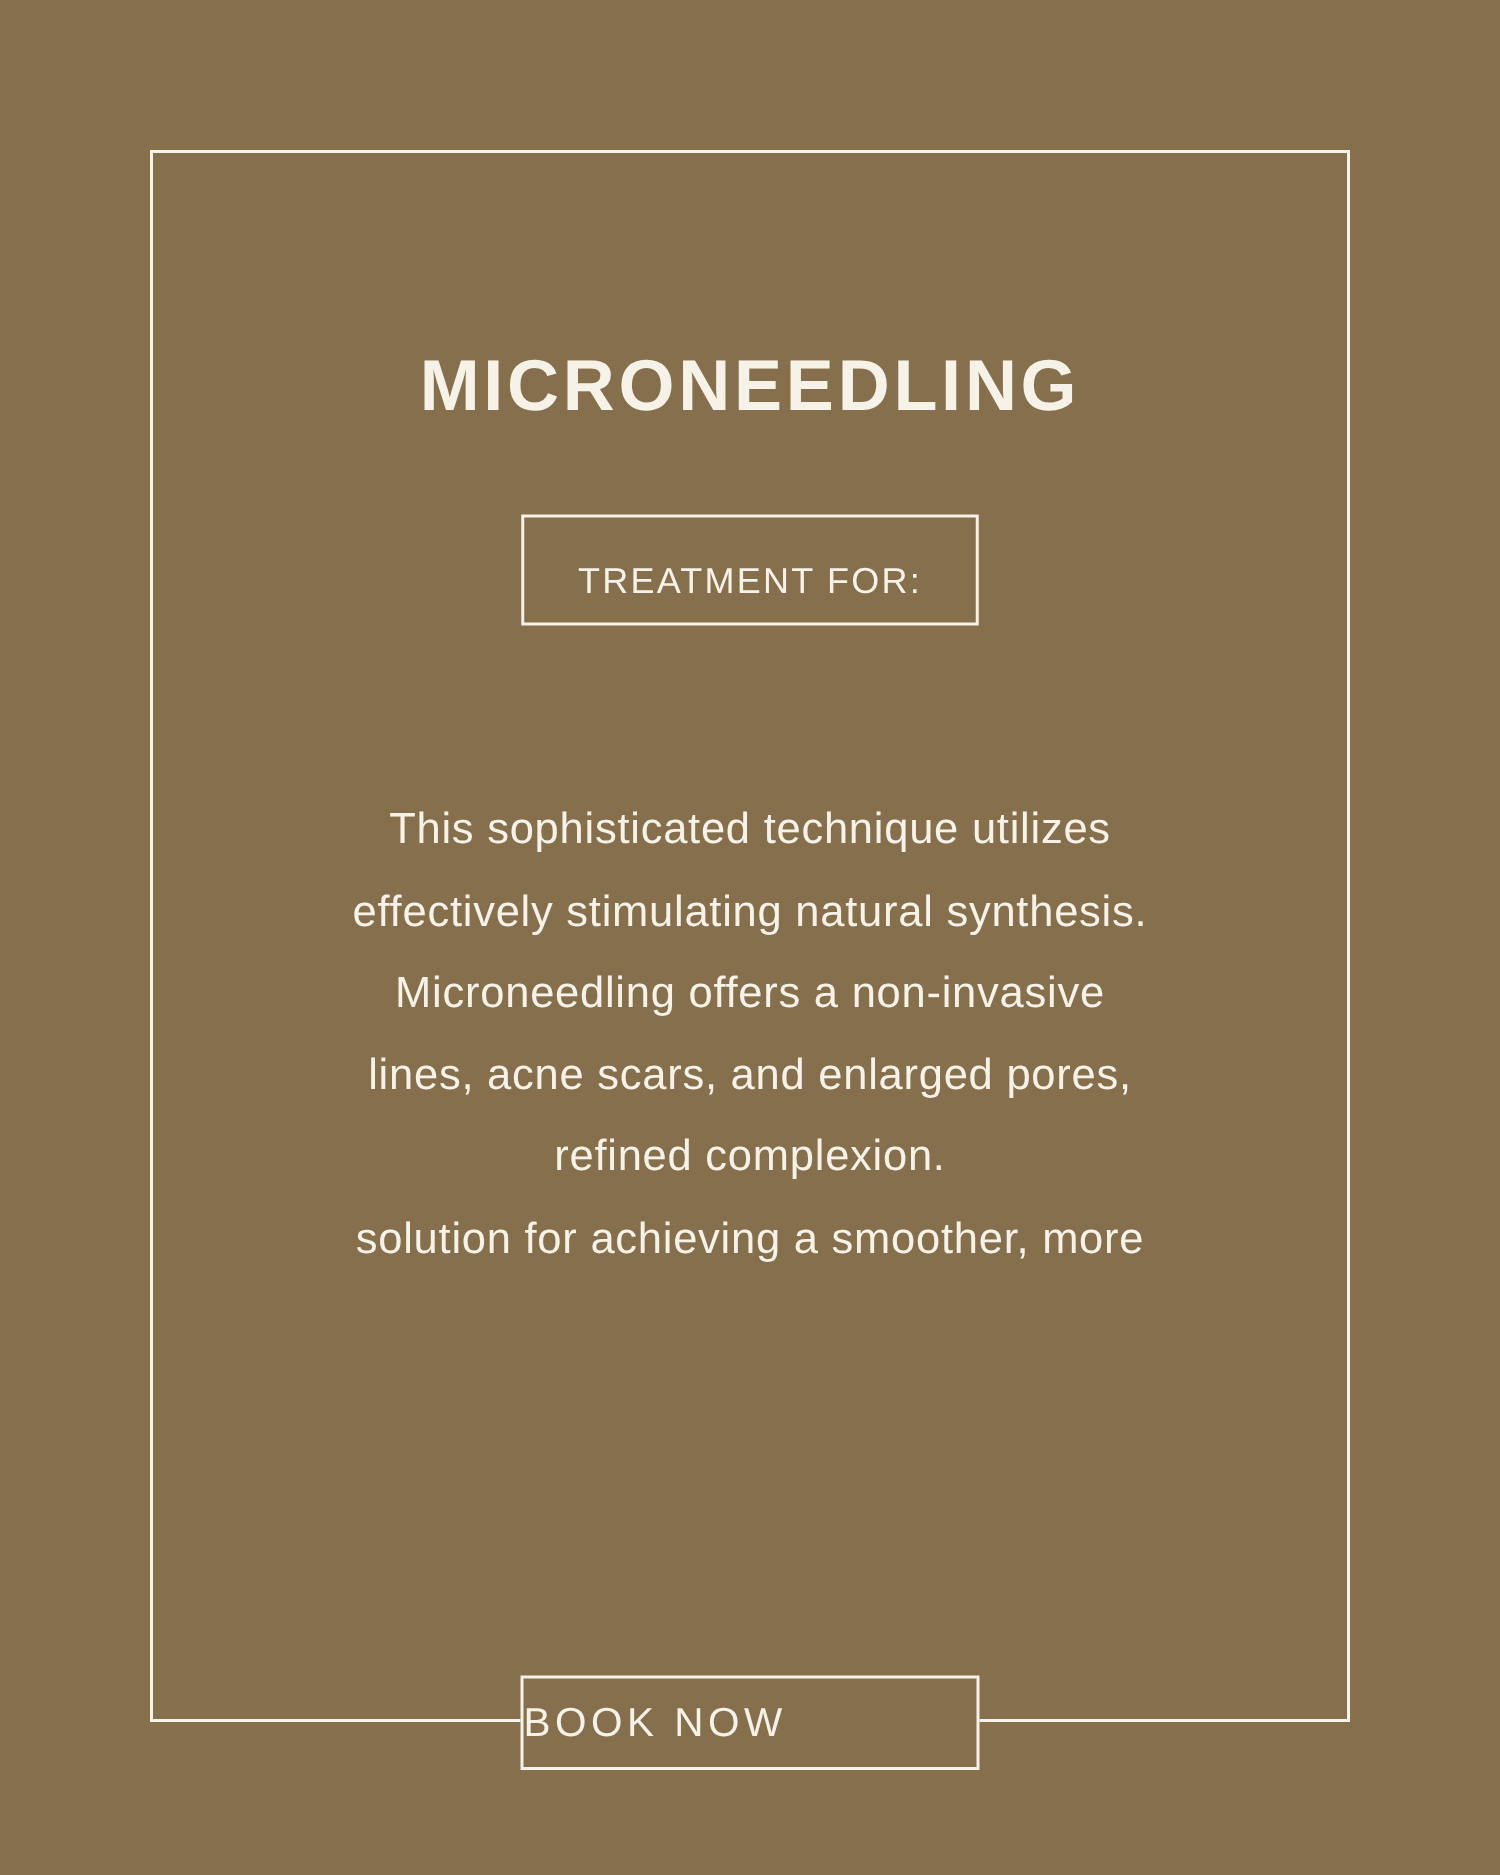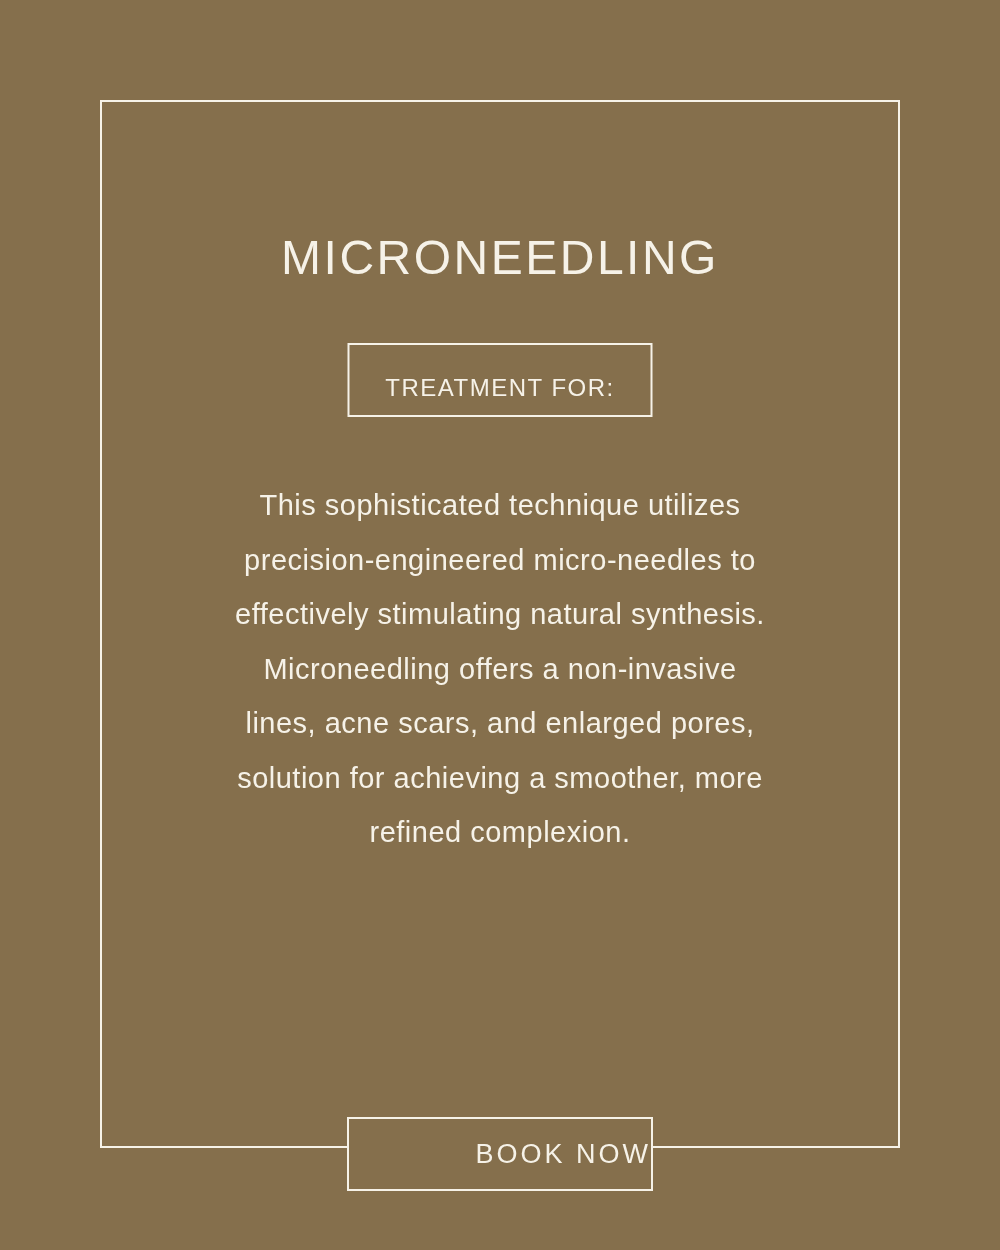--- a/index.html
+++ b/index.html
@@ -28,21 +28,21 @@
     height: 1048px;
     border: 2px solid var(--cream);
   }
   .title {
     position: absolute;
     top: 230px;
     left: 0;
     width: 100%;
     text-align: center;
     font-size: 48px;
-    font-weight: 400;
+    font-weight: 700;
     letter-spacing: 2.5px;
     color: var(--cream);
   }
   .treatment-box {
     position: absolute;
     top: 343px;
     left: 50%;
     transform: translateX(-50%);
     width: 305px;
     height: 74px;
@@ -53,43 +53,43 @@
   }
   .treatment-box span {
     font-size: 24px;
     font-weight: 400;
     letter-spacing: 1.5px;
     color: var(--cream);
     margin-top: 16px;
   }
   .description {
     position: absolute;
-    top: 478px;
+    top: 526px;
     left: 50%;
     transform: translateX(-50%);
     width: 720px;
     text-align: center;
     font-size: 29px;
     font-weight: 300;
     line-height: 54.5px;
     letter-spacing: 0.5px;
     color: var(--cream);
   }
   .book-btn {
     position: absolute;
     top: 1117px;
     left: 50%;
     transform: translateX(-50%);
     width: 306px;
-    height: 74px;
+    height: 63px;
     background: var(--bg);
     border: 2px solid var(--cream);
     display: flex;
     align-items: center;
-    justify-content: flex-end;
+    justify-content: flex-start;
     cursor: pointer;
   }
   .book-btn span {
     font-size: 27px;
     font-weight: 400;
     letter-spacing: 3px;
     color: var(--cream);
   }
 </style>
 </head>
@@ -100,25 +100,24 @@
   <div class="frame"></div>
 
   <h1 class="title">MICRONEEDLING</h1>
 
   <div class="treatment-box">
     <span>TREATMENT FOR:</span>
   </div>
 
   <div class="description">
       <div>This sophisticated technique utilizes</div>
-      <div>precision-engineered micro-needles to</div>
       <div>effectively stimulating natural synthesis.</div>
       <div>Microneedling offers a non-invasive</div>
       <div>lines, acne scars, and enlarged pores,</div>
+      <div>refined complexion.</div>
       <div>solution for achieving a smoother, more</div>
-      <div>refined complexion.</div>
     </div>
 
   <div class="book-btn">
     <span>BOOK NOW</span>
   </div>
 
 </div>
 
 </body></html>

